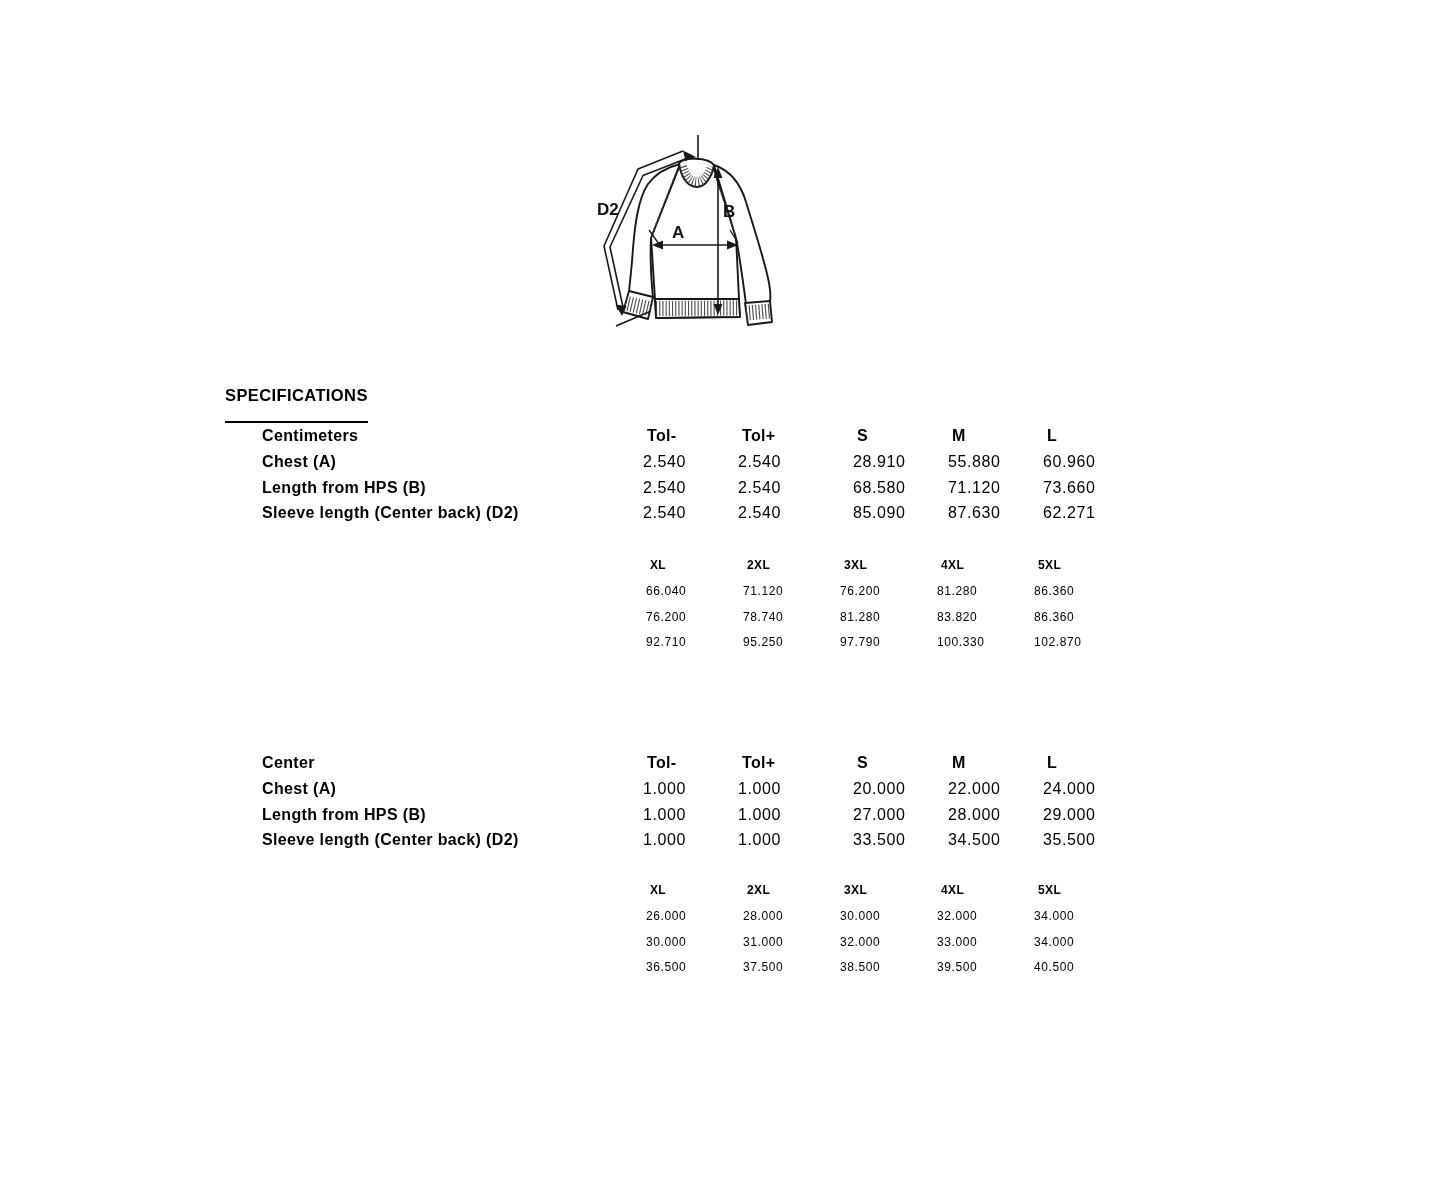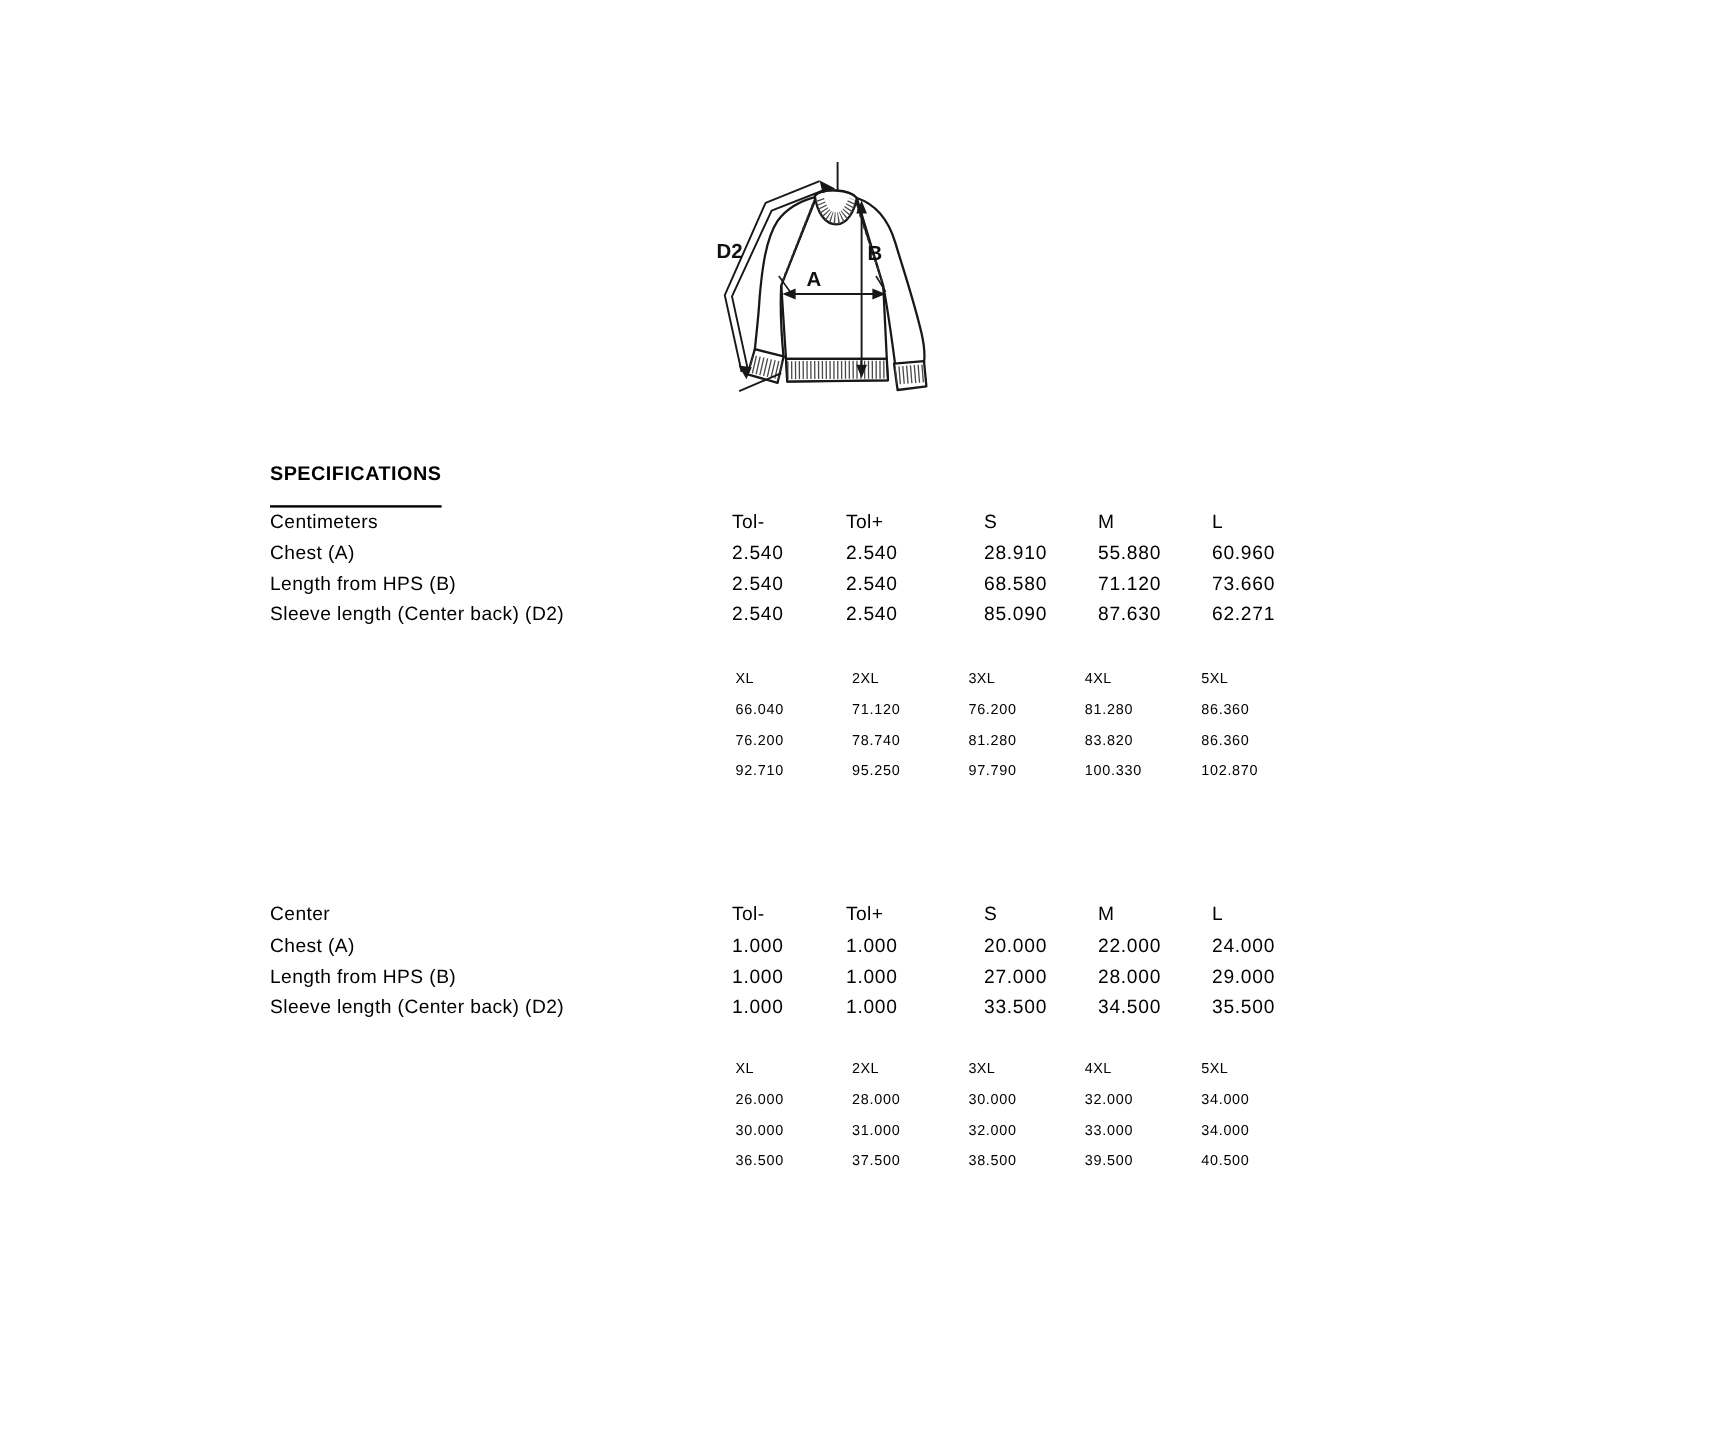--- a/index.html
+++ b/index.html
@@ -37,22 +37,22 @@
     display: grid;
     grid-template-columns: 97px 97px 97px 97px 97px;
     font-size: 12px; line-height: 25.8px;
     letter-spacing: 0.35px;
     white-space: nowrap;
   }
   .cm-main  { top: 423px; }
   .cm-cont  { top: 553px; }
   .in-main  { top: 750px; }
   .in-cont  { top: 878px; }
-  .b { font-weight: normal; }
-  .num { letter-spacing: 0.6px; }
+  .b { font-weight: bold; margin-left: 37px; }
+  .num { letter-spacing: 0.6px; margin-left: 33px; }
   svg text {
     font-family: "Liberation Sans", sans-serif;
     font-weight: bold; font-size: 17px; fill: #111;
   }
   .outline { fill: #ffffff; stroke: #181818; stroke-width: 1.9; stroke-linejoin: round; }
   .thin    { fill: none; stroke: #181818; stroke-width: 1.6; stroke-linejoin: round; }
   .rib     { fill: none; stroke: #4a4a4a; stroke-width: 15; stroke-dasharray: 1.1 2.1; }
   .stitch  { fill: none; stroke: #3a3a3a; stroke-width: 1.3; stroke-dasharray: 2.2 2.9; }
   .ah      { fill: #181818; stroke: none; }
 </style>

